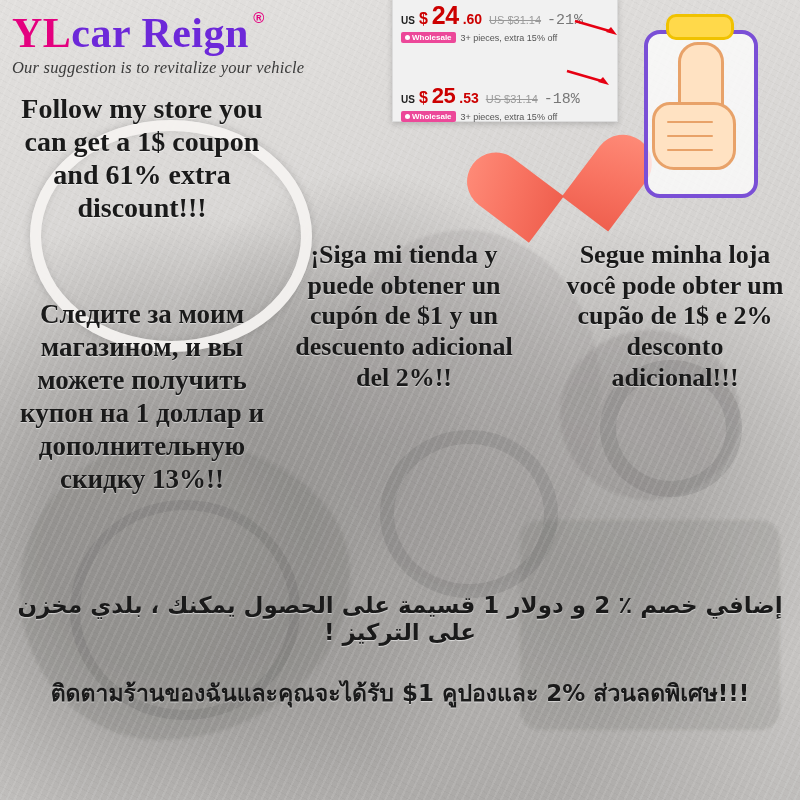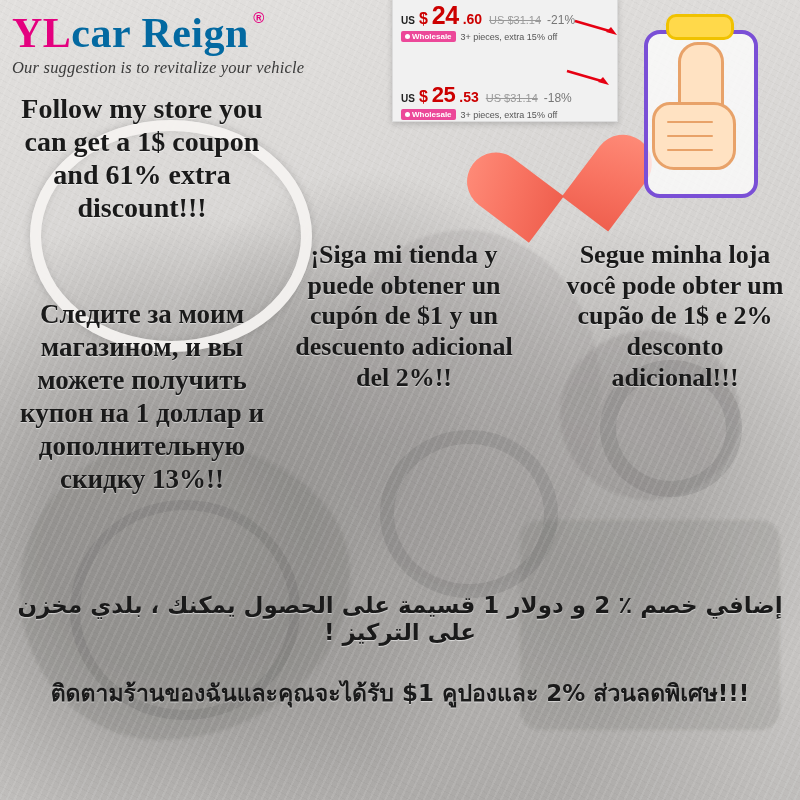--- a/index.html
+++ b/index.html
@@ -80,21 +80,21 @@
   .logo-main {
     font-family: "Liberation Serif", serif;
     font-weight: bold;
     font-size: 42px;
     letter-spacing: 0.5px;
     line-height: 1;
     position: relative;
     display: inline-block;
   }
   .logo-yl { color: #e4007f; }
-  .logo-rest { color: #0369a1; }
+  .logo-rest { color: #6d28d9; }
   .logo-reg {
     position: absolute;
     right: -16px;
     top: -2px;
     font-size: 15px;
     color: #e4007f;
     font-family: "Liberation Sans", sans-serif;
   }
   .logo-tag {
     font-family: "Liberation Serif", serif;
@@ -120,21 +120,21 @@
     box-sizing: border-box;
   }
   .price-row { margin-bottom: 6px; }
   .price-line { display: flex; align-items: baseline; gap: 4px; }
   .price-us { font-size: 10px; color: #222; font-weight: bold; }
   .price-cur { font-size: 16px; color: #c00; font-weight: bold; }
   .price-big { font-size: 25px; color: #c00; font-weight: bold; line-height: 1; letter-spacing: -0.5px; }
   .price-big.small { font-size: 22px; margin-top: 24px; }
   .price-dec { font-size: 14px; color: #c00; font-weight: bold; }
   .price-old { font-size: 11px; color: #999; text-decoration: line-through; margin-left: 3px; }
-  .price-off { font-size: 12px; color: #777; margin-left: 2px; }
+  .price-off { font-size: 15px; color: #777; margin-left: 2px; font-family: Liberation Mono, monospace; }
   .wholesale-line { display: flex; align-items: center; gap: 5px; margin-top: 3px; }
   .wholesale-badge {
     background: #ec4899; color: #fff; font-size: 8px;
     padding: 1px 4px; border-radius: 2px; font-weight: bold;
     display: inline-flex; align-items: center; gap: 2px;
   }
   .wholesale-badge .dot { width: 5px; height: 5px; background: #fff; border-radius: 50%; display: inline-block; }
   .wholesale-text { font-size: 9px; color: #555; }
   .arrow-red {
     position: absolute;

